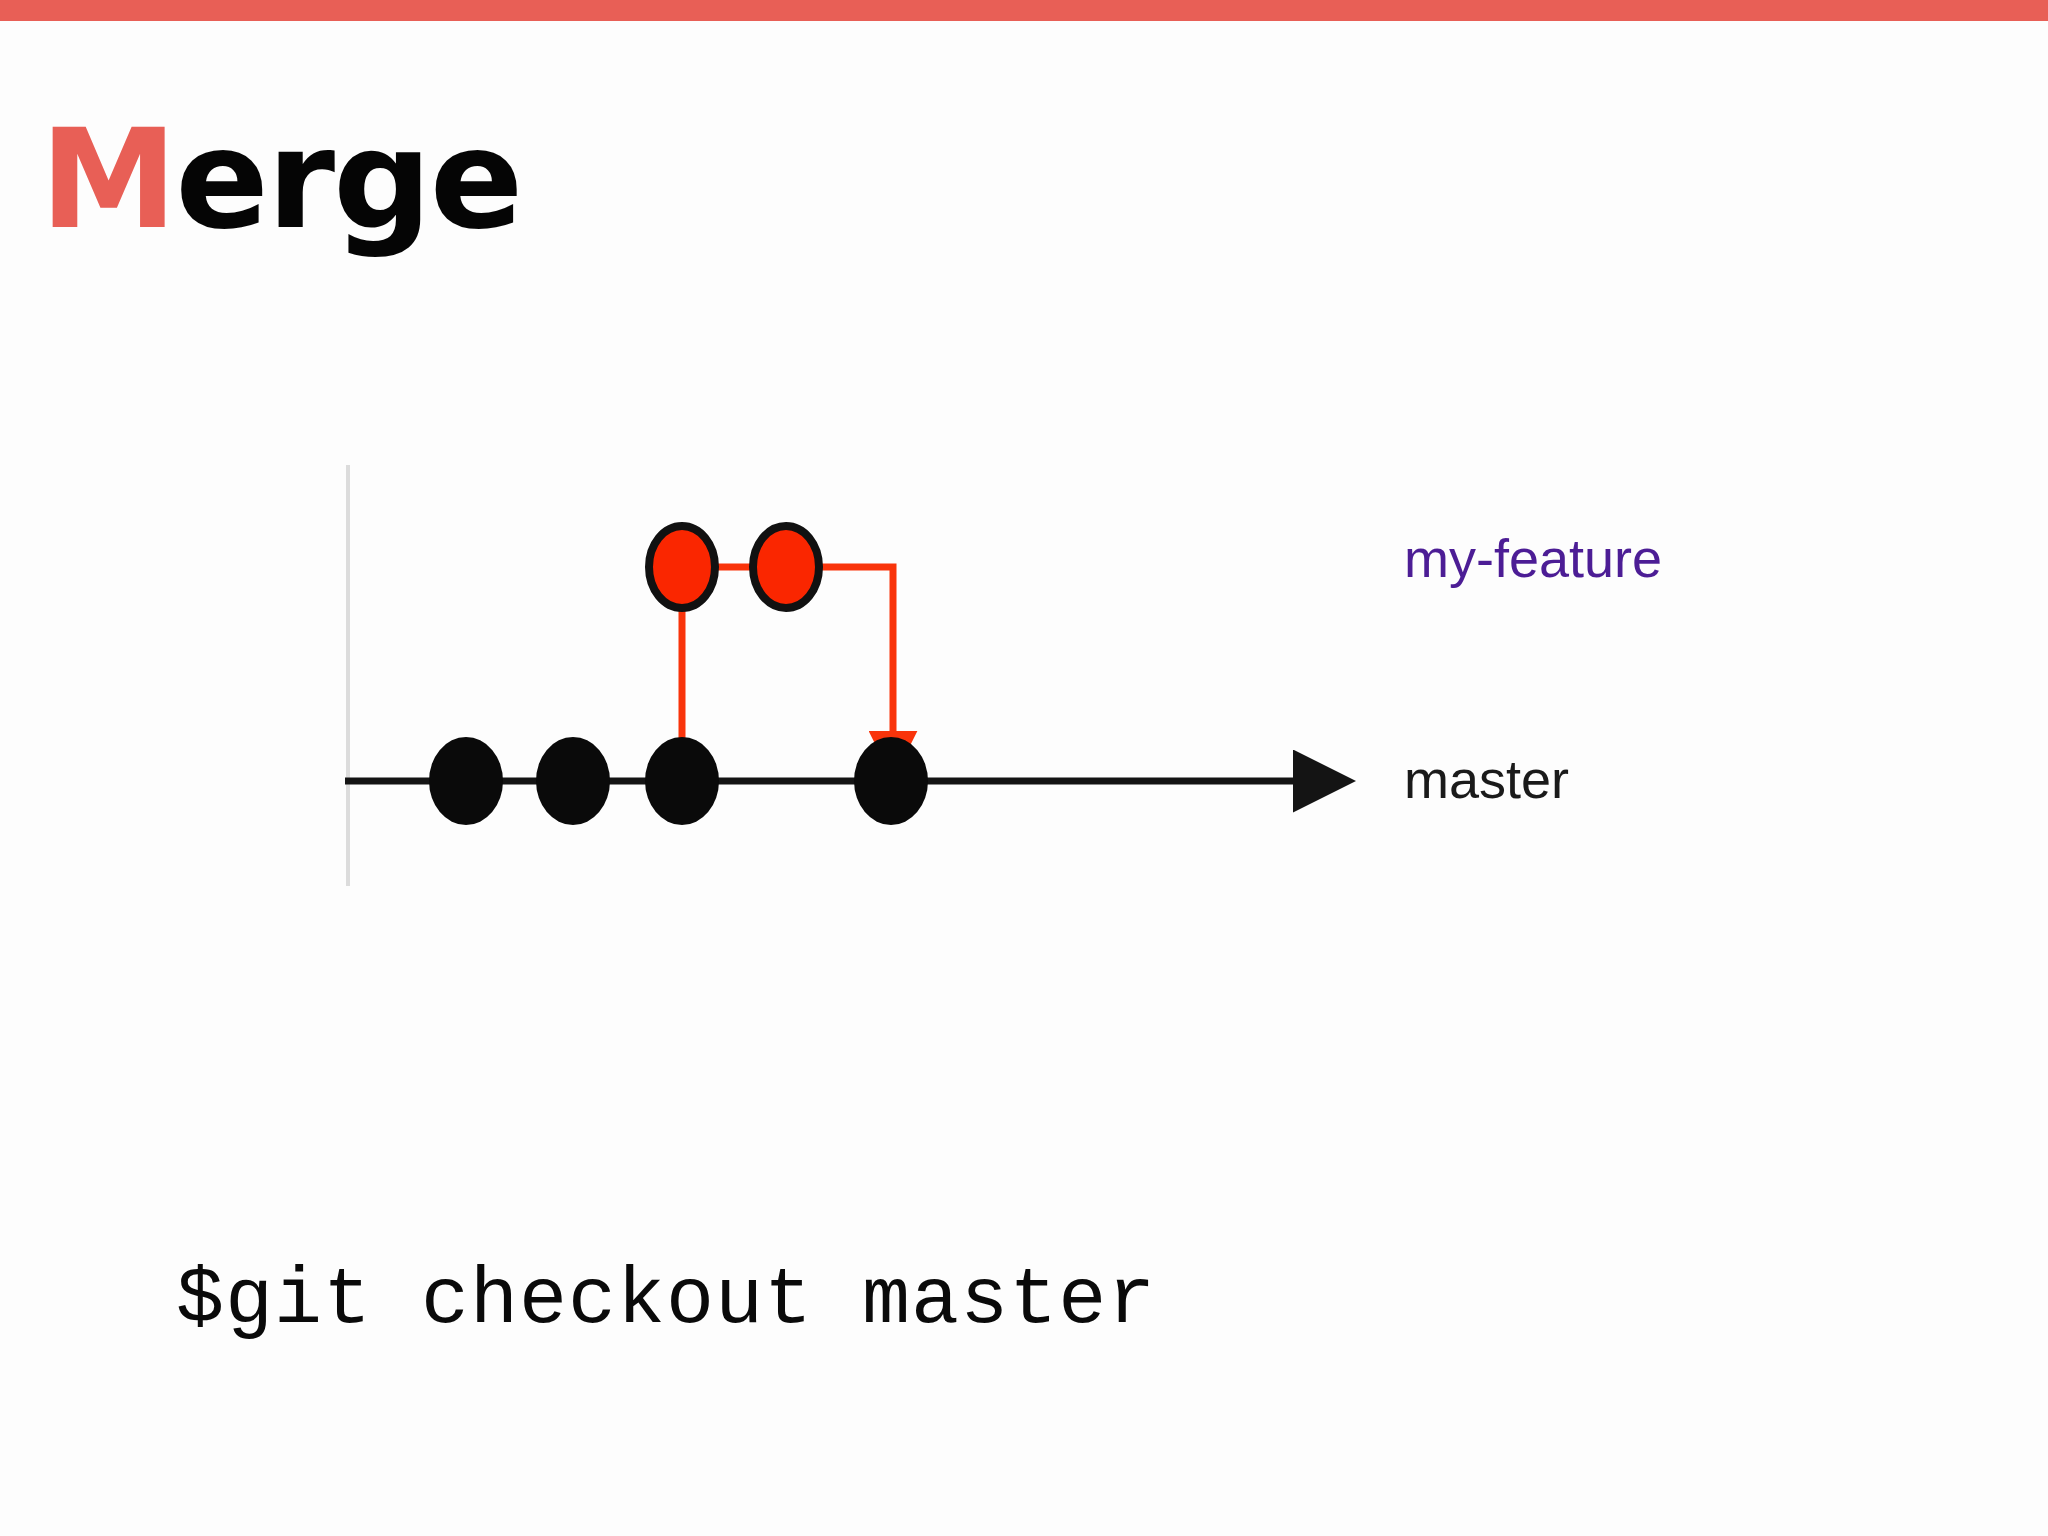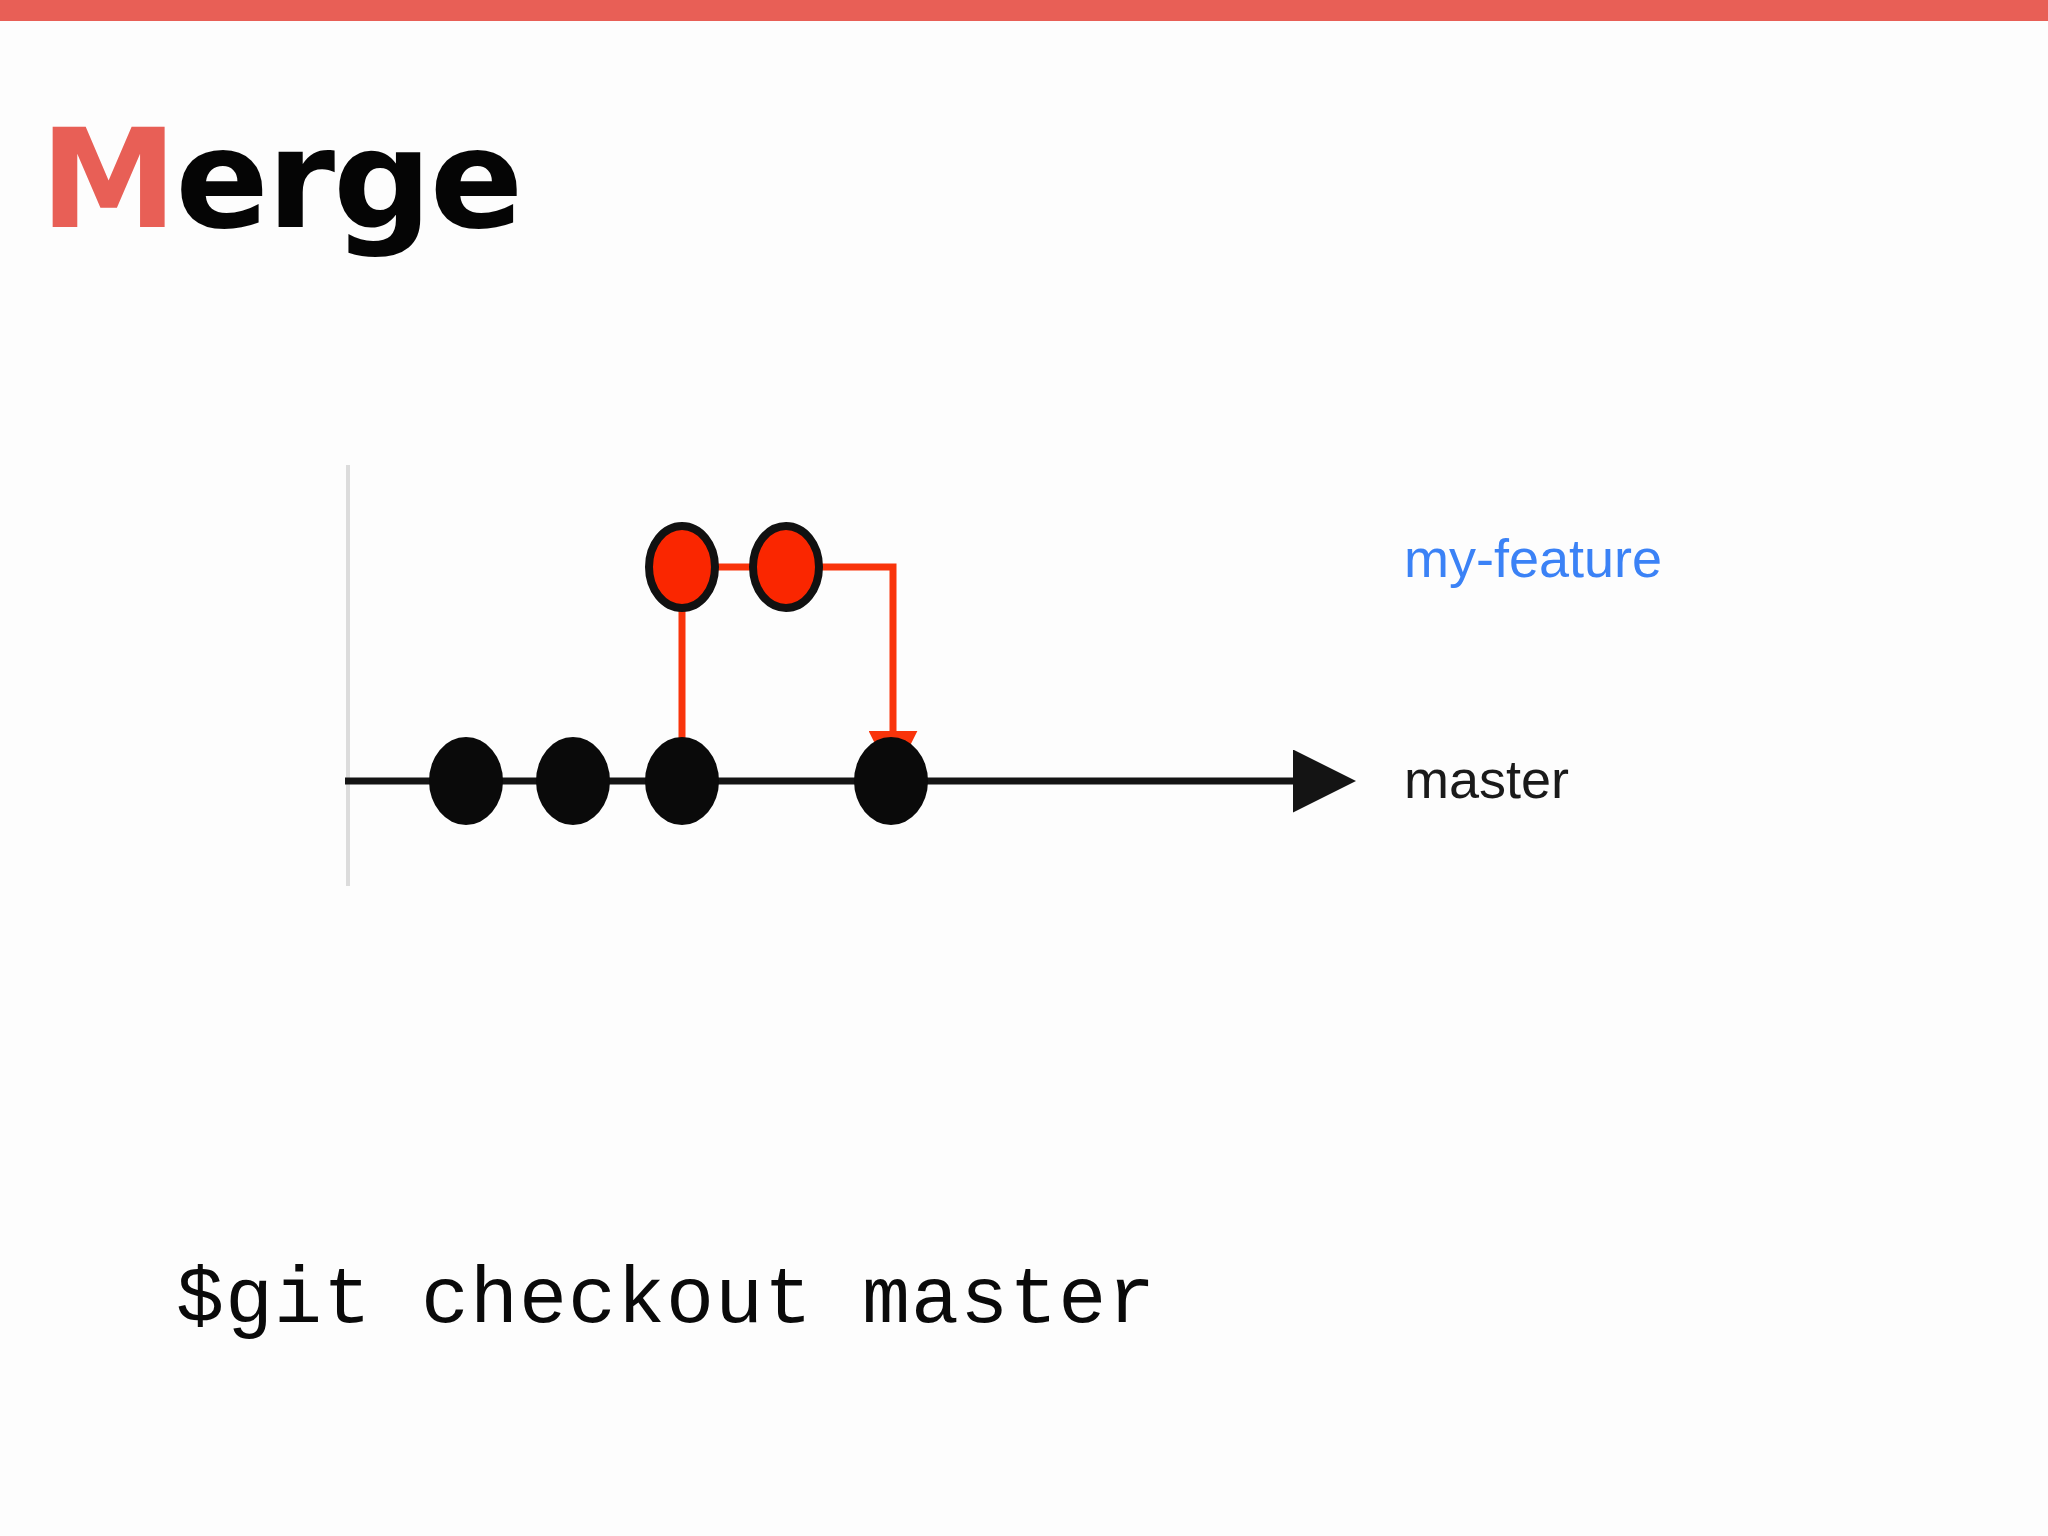--- a/index.html
+++ b/index.html
@@ -58,21 +58,21 @@
   .branch-label {
     position: absolute;
     font-family: "Liberation Sans", sans-serif;
     font-weight: 400;
     white-space: nowrap;
   }
   #label-my-feature {
     left: 1404px;
     top: 527px;
     font-size: 54px;
-    color: #3b82f6;
+    color: #4c1d95;
   }
   #label-master {
     left: 1404px;
     top: 748px;
     font-size: 54px;
     color: #1a1a1a;
   }
 
   
   #commands {

